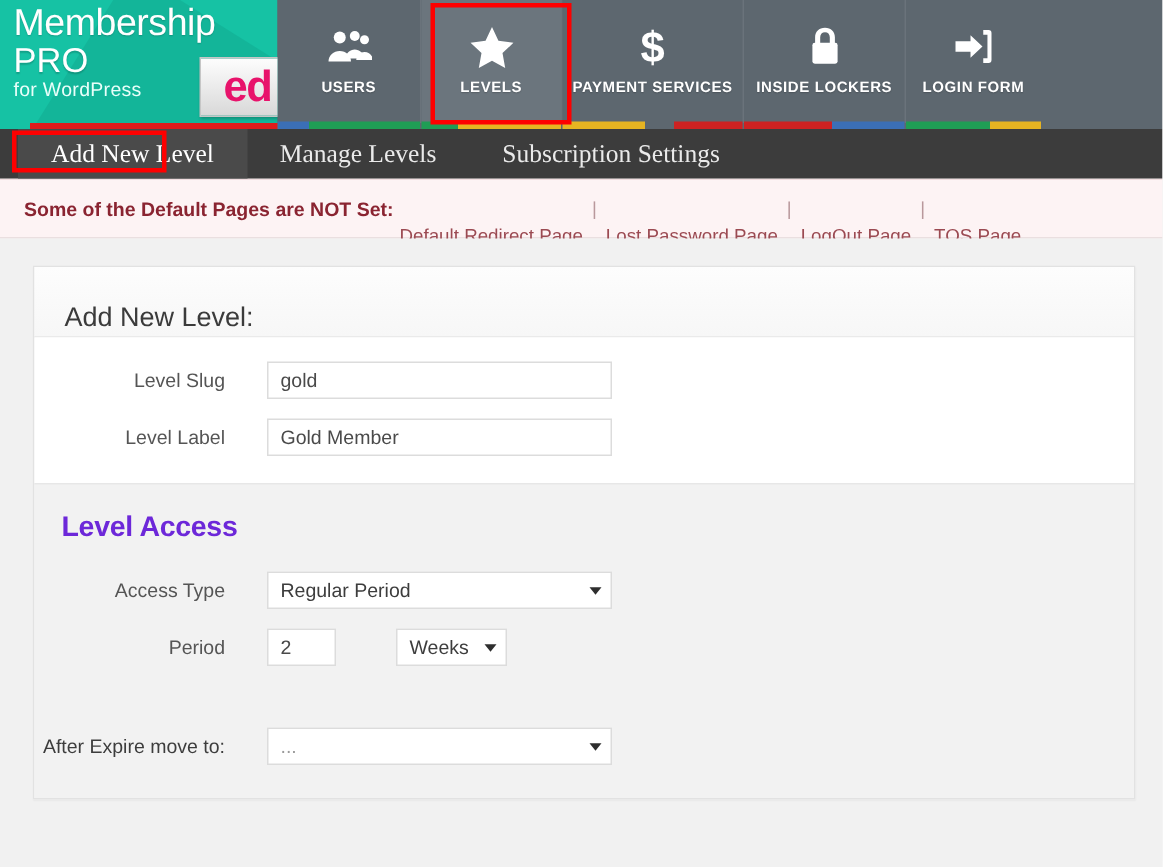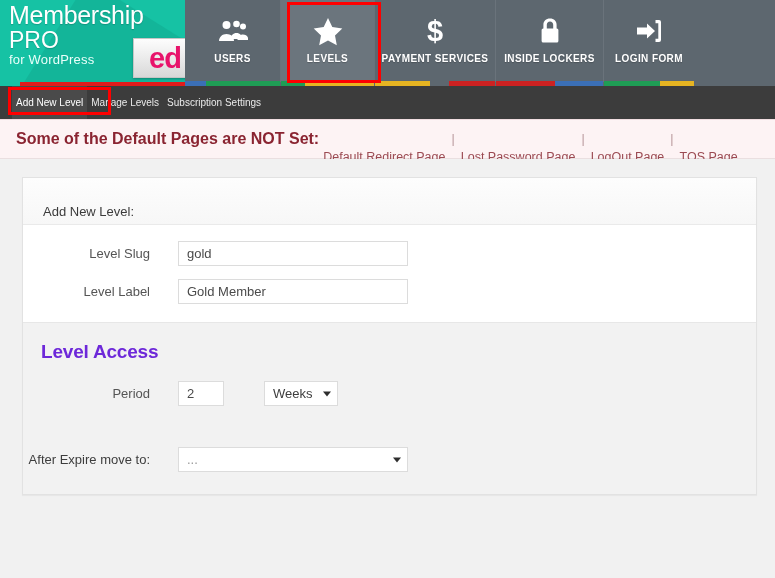--- a/index.html
+++ b/index.html
@@ -155,25 +155,26 @@
     position: relative;
     width: 775px;
     height: 33px;
     background: #3c3c3c;
     display: flex;
     align-items: center;
     padding-left: 12px;
   }
   .subnav-tab {
     color: #eaeaea;
-    font-size: 10px;
-    padding: 0 4px;
+    font-size: 17px;
+    padding: 0 22px;
     line-height: 33px;
     cursor: pointer;
     white-space: nowrap;
+    font-family: Liberation Serif, serif;
   }
   .subnav-tab.active {
     background: #4a4a4a;
     color: #ffffff;
   }
   #addnew-highlight {
     position: absolute;
     left: 8px; top: 87px;
     width: 103px; height: 28px;
     border: 3px solid #fe0000;
@@ -188,21 +189,21 @@
     height: 40px;
     background: #fdf3f4;
     border-top: 1px solid #f0dde0;
     border-bottom: 1px solid #eadfe0;
     display: flex;
     align-items: center;
     padding-left: 16px;
   }
   #notice .strong {
     color: #8a2431;
-    font-size: 16px;
+    font-size: 13px;
     font-weight: bold;
   }
   #notice .lnk {
     color: #9b4a52;
     font-size: 12.5px;
     text-decoration: none;
     cursor: pointer;
     margin-top: 35px;
   }
   #notice .sep {
@@ -228,21 +229,21 @@
   }
   #panel-header {
     height: 47px;
     background: linear-gradient(180deg,#fdfdfd,#f7f7f7);
     border-bottom: 1px solid #eaeaea;
     display: flex;
     align-items: center;
     padding-left: 20px;
   }
   #panel-header .title {
-    font-size: 13px;
+    font-size: 18px;
     color: #3b3b3b;
     margin-top: 21px;
   }
   #panel-white {
     background: #ffffff;
     padding: 16px 0 18px 0;
   }
   #panel-gray {
     background: #f2f2f2;
     border-top: 1px solid #e7e7e7;
@@ -439,20 +440,27 @@
         <div class="form-label">Level Label</div>
         <input class="txt-input wide" type="text" value="Gold Member" style="">
       </div>
 
     </div>
 
     <div id="panel-gray">
 
       <div id="section-title">Level Access</div>
 
+      <div class="form-row">
+        <div class="form-label">Access Type</div>
+        <span class="sel-wrap">
+          <div class="sel-box">Regular Period</div>
+          <span class="sel-arrow"></span>
+        </span>
+      </div>
 
       <div class="form-row">
         <div class="form-label">Period</div>
         <input class="txt-input small" type="text" value="2" style="">
         <span class="gap"></span>
         <span class="sel-wrap">
           <div class="sel-box mid">Weeks</div>
           <span class="sel-arrow"></span>
         </span>
       </div>

